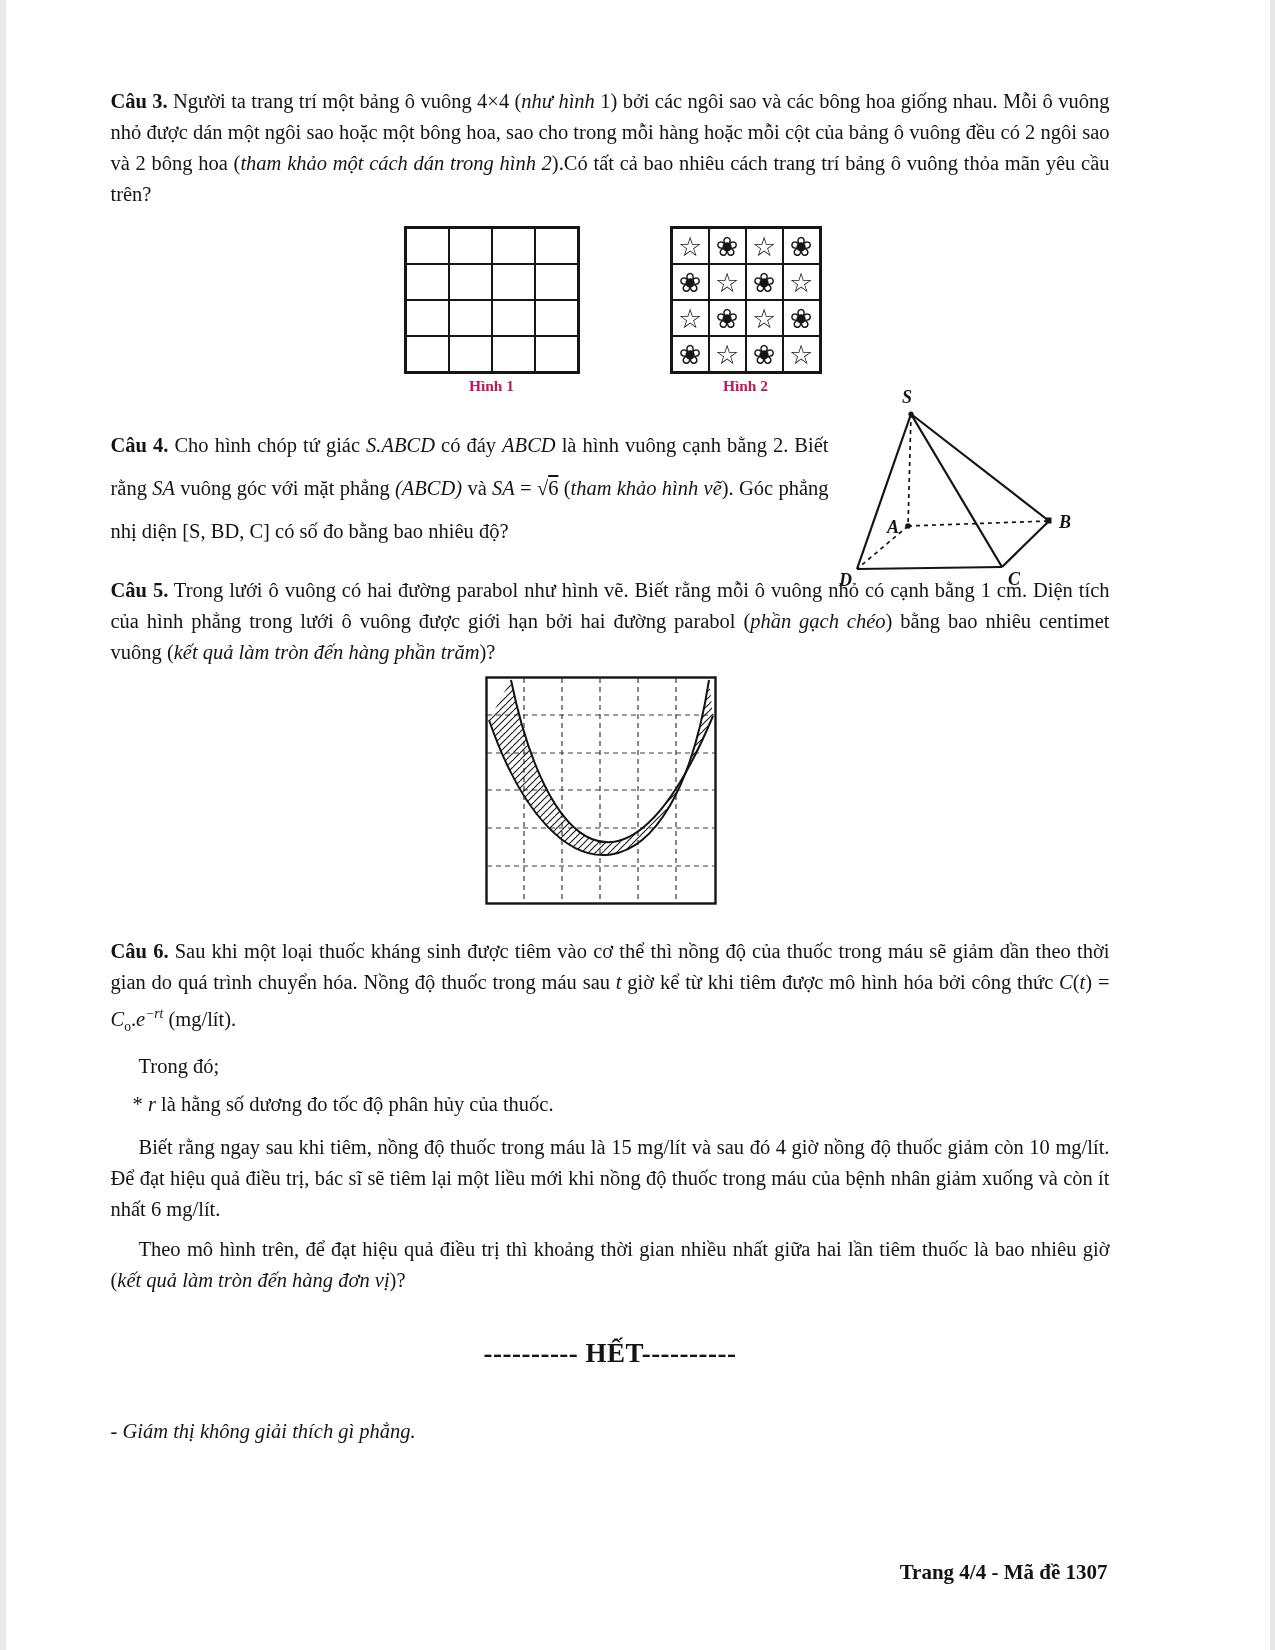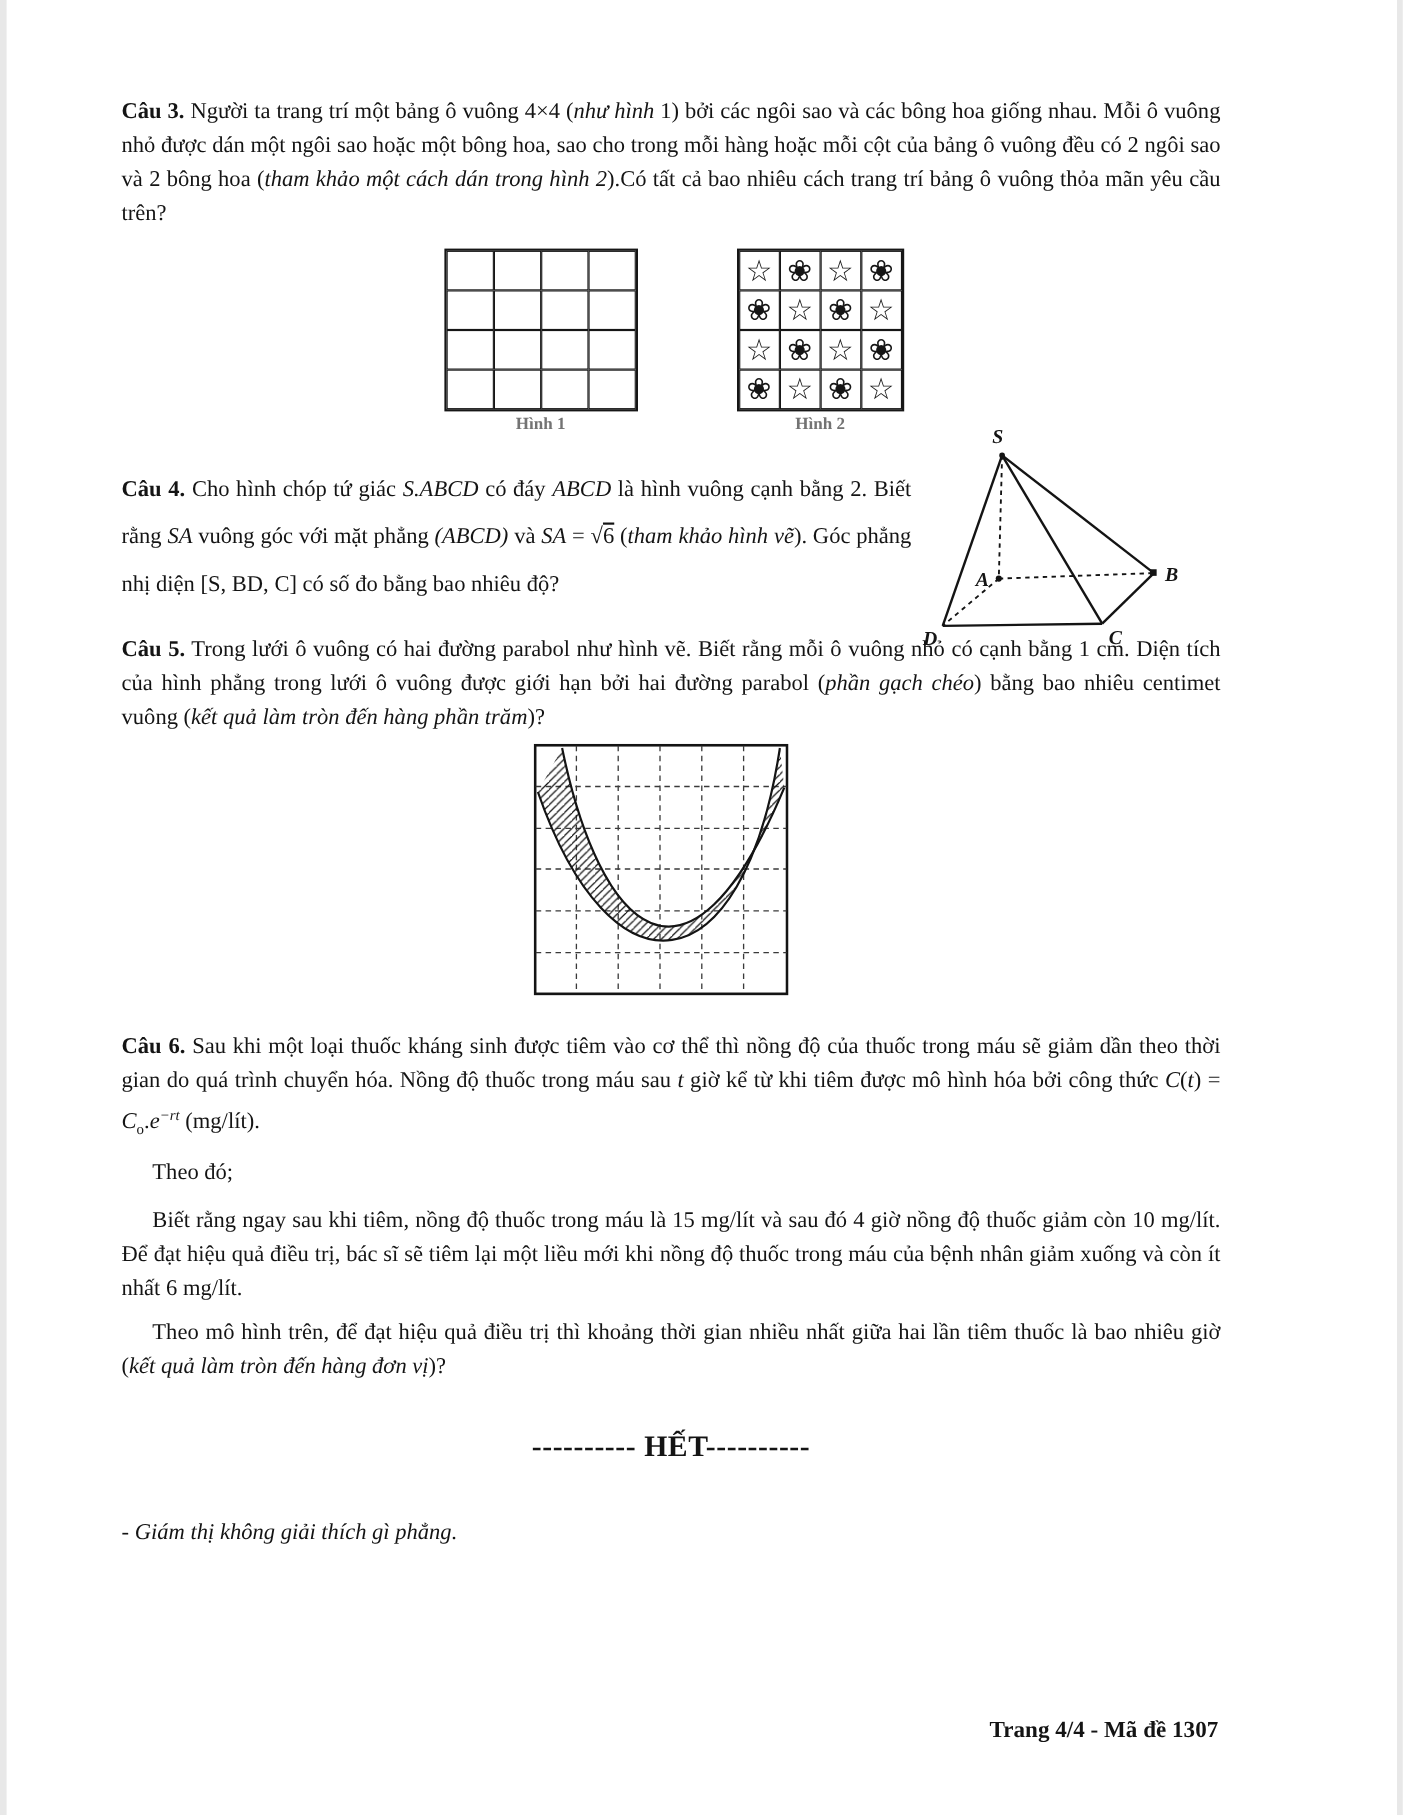--- a/index.html
+++ b/index.html
@@ -45,21 +45,21 @@
     display:flex;align-items:center;justify-content:center;
     font-family:"DejaVu Sans", sans-serif;
     color:#161616;
   }
   .grid-empty{grid-template-columns:repeat(4,43px);grid-auto-rows:36px;}
   .grid-pattern{grid-template-columns:repeat(4,37px);grid-auto-rows:36px;font-size:27px;}
   .figcap{
     font-weight:bold;
     font-size:15.5px;
     margin-top:3px;
-    color:#737373;
+    color:#be185d;
   }
   
   .q4{position:relative;margin-top:16px;}
   .q4 .para{width:718px;line-height:43px;}
   .pyramid-svg{position:absolute;left:718px;top:-40px;}
   .q5{margin-top:22px;}
   .parabola-wrap{margin:8px 0 0 374px;height:234px;}
   .q6{margin-top:26px;}
   .lead-indent{text-indent:28px;}
   .subline{margin-top:9px;padding-left:28px;}
@@ -202,21 +202,22 @@
         <path d="M26,4 C60,170 140,250 228,40 L224,4 C190,225 70,235 4,44 Z" fill="url(#hatch)" fill-rule="evenodd" stroke="none"></path>
 
         <path d="M26,4 C60,170 140,250 228,40" fill="none" stroke="#141414" stroke-width="2"></path>
         <path d="M4,44 C70,235 190,225 224,4" fill="none" stroke="#141414" stroke-width="2"></path>
       </svg>
     </div>
   </section>
 
   <section class="q6">
     <p class="para"><span class="b">Câu 6.</span><span> Sau khi một loại thuốc kháng sinh được tiêm vào cơ thể thì nồng độ của thuốc trong máu sẽ giảm dần theo thời gian do quá trình chuyển hóa. Nồng độ thuốc trong máu sau </span><span class="i">t</span><span> giờ kể từ khi tiêm được mô hình hóa bởi công thức </span><span class="i">C</span><span>(</span><span class="i">t</span><span>) = </span><span class="i">C</span><span class="sub">o</span><span>.</span><span class="i">e</span><span class="sup-i">−rt</span><span> (mg/lít).</span></p>
-    <p class="para subline"><span>Theo đó;</span></p>
+    <p class="para subline"><span>Trong đó;</span></p>
+    <p class="bullet"><span>*  </span><span class="i">r</span><span> là hằng số dương đo tốc độ phân hủy của thuốc.</span></p>
     <p class="para lead-indent" style="margin-top:12px"><span>Biết rằng ngay sau khi tiêm, nồng độ thuốc trong máu là 15 mg/lít và sau đó 4 giờ nồng độ thuốc giảm còn 10 mg/lít. Để đạt hiệu quả điều trị, bác sĩ sẽ tiêm lại một liều mới khi nồng độ thuốc trong máu của bệnh nhân giảm xuống và còn ít nhất 6 mg/lít.</span></p>
     <p class="para lead-indent" style="margin-top:9px"><span>Theo mô hình trên, để đạt hiệu quả điều trị thì khoảng thời gian nhiều nhất giữa hai lần tiêm thuốc là bao nhiêu giờ (</span><span class="i">kết quả làm tròn đến hàng đơn vị</span><span>)?</span></p>
   </section>
 
   <p class="het">---------- HẾT----------</p>
 
   <div class="notes">
     <p class="note">- Giám thị không giải thích gì phẳng.</p>
   </div>
 

